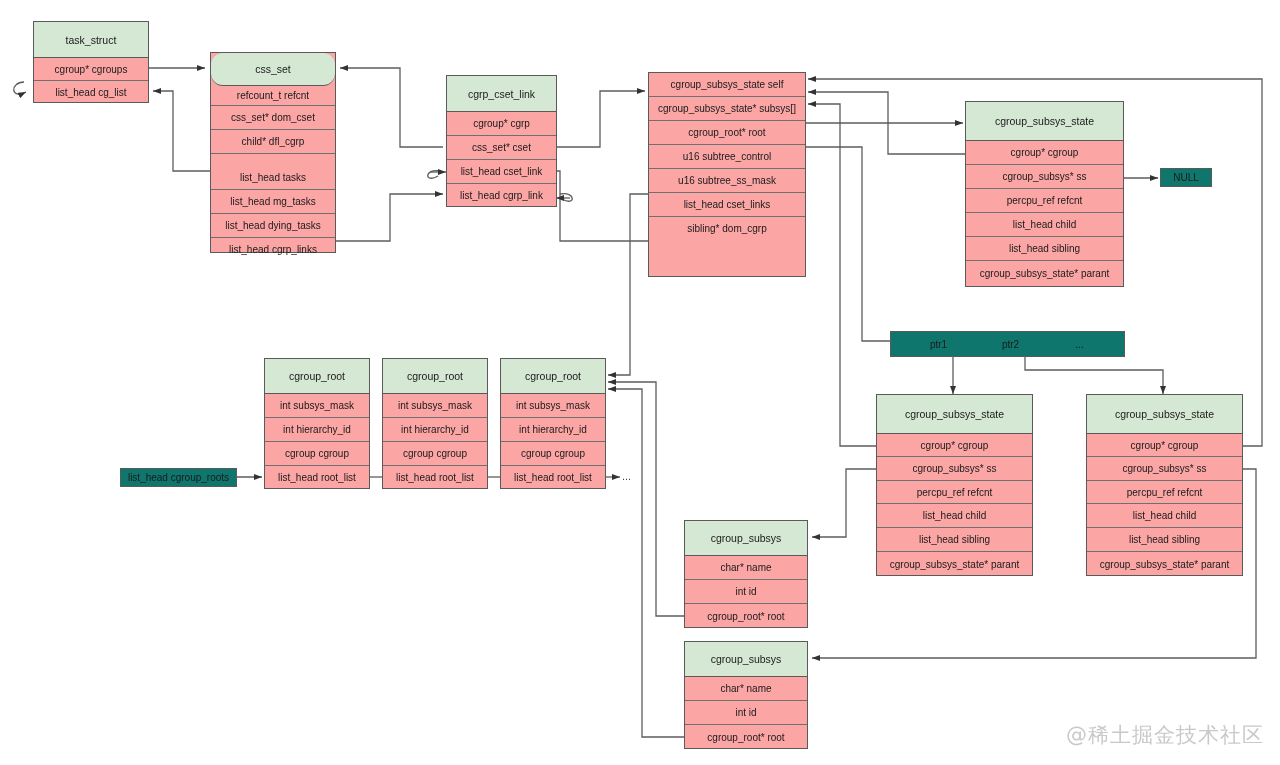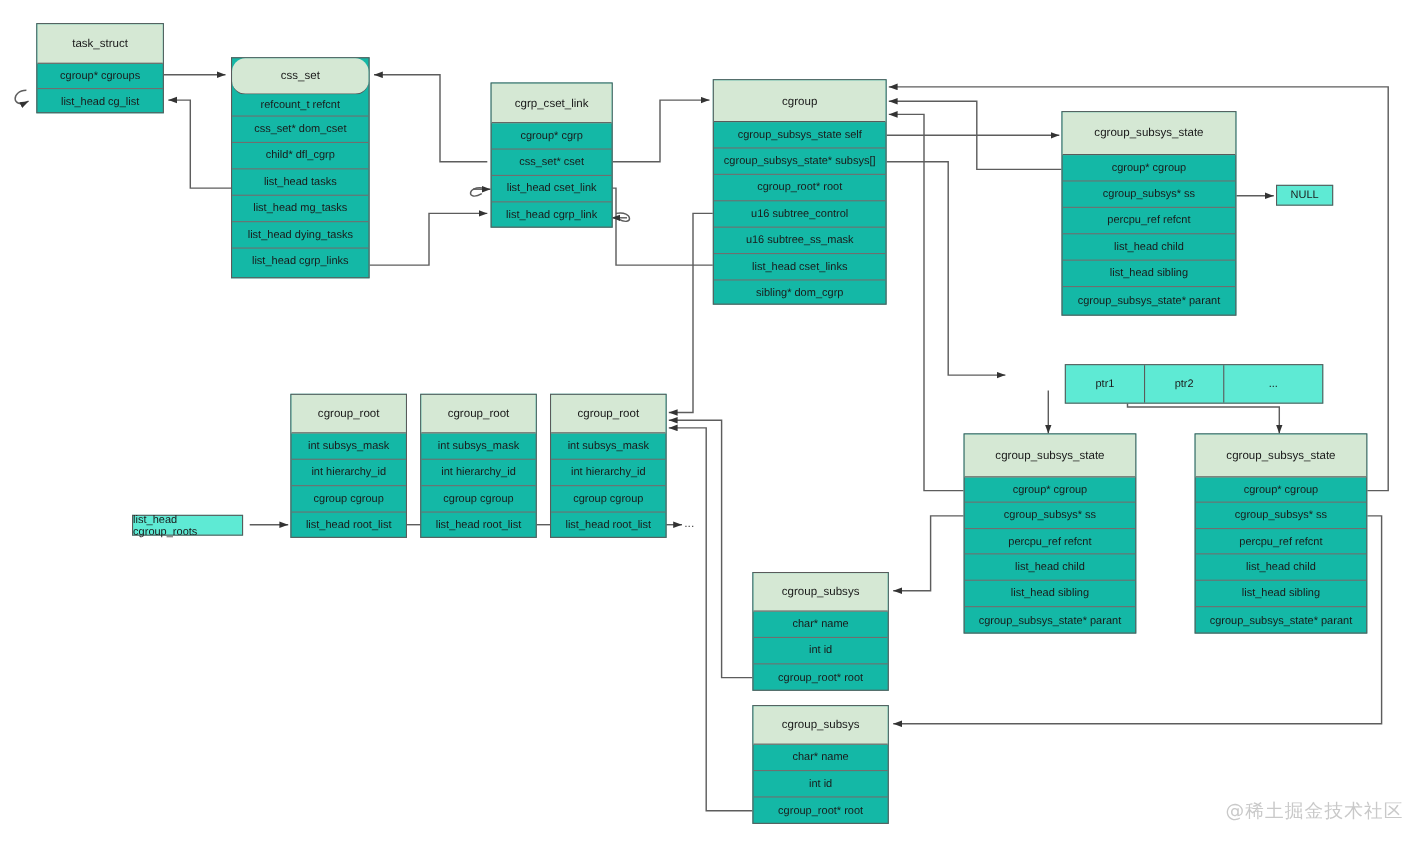--- a/index.html
+++ b/index.html
@@ -1,34 +1,34 @@
 <!DOCTYPE html>
 <html><head>
 <meta charset="utf-8">
 <style>
   html,body{margin:0;padding:0;background:#ffffff;}
   body{width:1280px;height:765px;position:relative;overflow:hidden;
        font-family:"Liberation Sans","DejaVu Sans",sans-serif;}
   #canvas{position:absolute;left:0;top:0;width:1280px;height:765px;}
   svg.wires{position:absolute;left:0;top:0;width:1280px;height:765px;pointer-events:none;}
-  .node{position:absolute;box-sizing:border-box;border:1px solid #5a5a5a;background:#14b8a6;}
+  .node{position:absolute;box-sizing:border-box;border:1px solid #5a5a5a;background:#fca5a5;}
   .node .hdr{box-sizing:border-box;background:#d5e8d4;border-bottom:1px solid #5a5a5a;
              display:flex;align-items:center;justify-content:center;
              font-size:10.5px;color:#1a1a1a;text-align:center;}
   .node .row{box-sizing:border-box;border-bottom:1px solid #6f6f6f;
              display:flex;align-items:center;justify-content:center;
              font-size:10px;color:#1a1a1a;text-align:center;white-space:nowrap;}
   .node .row:last-child{border-bottom:none;}
-  .plain{position:absolute;box-sizing:border-box;border:1px solid #5a5a5a;background:#5eead4;
-         display:flex;align-items:center;justify-content:center;font-size:10px;color:#1a1a1a;}
+  .plain{position:absolute;box-sizing:border-box;border:1px solid #5a5a5a;background:#0f766e;
+         display:flex;align-items:center;justify-content:center;font-size:10px;color:#1a1a1a;text-align:center;}
   .arrcell{box-sizing:border-box;border-right:1px solid #5a5a5a;display:flex;
            align-items:center;justify-content:center;font-size:10px;color:#1a1a1a;height:100%;}
   .arrcell:last-child{border-right:none;}
   .ellipsis{position:absolute;font-size:11px;color:#444;}
-  .watermark{position:absolute;right:4px;bottom:16px;font-size:17px;color:#c9c9c9;
+  .watermark{position:absolute;right:16px;bottom:16px;font-size:21px;color:#c9c9c9;
              font-family:"DejaVu Sans",sans-serif;letter-spacing:1px;}
 </style>
 </head>
 <body>
 
 <div id="canvas">
 
   <svg class="wires" viewBox="0 0 1280 765" xmlns="http://www.w3.org/2000/svg">
     <defs>
       <marker id="ah" markerWidth="9" markerHeight="9" refX="8" refY="3.2" orient="auto" markerUnits="userSpaceOnUse">
@@ -100,36 +100,35 @@
     <div class="hdr" style="height:36px;">task_struct</div>
     <div class="row" style="height:23px;">cgroup* cgroups</div>
     <div class="row" style="height:22px;">list_head cg_list</div>
   </div>
 
   <div class="node" style="left:210px;top:52px;width:126px;height:201px;">
     <div class="hdr" style="height:33px;border-radius:12px;">css_set</div>
     <div class="row" style="height:20px;">refcount_t refcnt</div>
     <div class="row" style="height:24px;">css_set* dom_cset</div>
     <div class="row" style="height:24px;">child* dfl_cgrp</div>
-    <div class="row" style="height:24px;">list_head tasks</div>
+    <div class="row" style="height:24px;margin-top:12px;">list_head tasks</div>
     <div class="row" style="height:24px;text-align:center;">list_head mg_tasks</div>
     <div class="row" style="height:24px;">list_head dying_tasks</div>
     <div class="row" style="height:23px;">list_head cgrp_links</div>
   </div>
 
   <div class="node" style="left:446px;top:75px;width:111px;height:132px;">
     <div class="hdr" style="height:36px;">cgrp_cset_link</div>
     <div class="row" style="height:24px;">cgroup* cgrp</div>
     <div class="row" style="height:24px;">css_set* cset</div>
     <div class="row" style="height:24px;">list_head cset_link</div>
     <div class="row" style="height:23px;">list_head cgrp_link</div>
   </div>
 
   <div class="node" style="left:648px;top:72px;width:158px;height:205px;">
-    <div class="hdr" style="height:38px;">cgroup</div>
     <div class="row" style="height:24px;">cgroup_subsys_state self</div>
     <div class="row" style="height:24px;">cgroup_subsys_state* subsys[]</div>
     <div class="row" style="height:24px;">cgroup_root* root</div>
     <div class="row" style="height:24px;">u16 subtree_control</div>
     <div class="row" style="height:24px;">u16 subtree_ss_mask</div>
     <div class="row" style="height:24px;text-align:right;">list_head cset_links</div>
     <div class="row" style="height:23px;">sibling* dom_cgrp</div>
   </div>
 
   <div class="node" style="left:965px;top:101px;width:159px;height:186px;">
@@ -137,21 +136,21 @@
     <div class="row" style="height:24px;">cgroup* cgroup</div>
     <div class="row" style="height:24px;">cgroup_subsys* ss</div>
     <div class="row" style="height:24px;">percpu_ref refcnt</div>
     <div class="row" style="height:24px;">list_head child</div>
     <div class="row" style="height:24px;">list_head sibling</div>
     <div class="row" style="height:25px;">cgroup_subsys_state* parant</div>
   </div>
 
   <div class="plain" style="left:1160px;top:168px;width:52px;height:19px;">NULL</div>
 
-  <div class="plain" style="left:968px;top:331px;width:235px;height:36px;padding:0;">
+  <div class="plain" style="left:890px;top:331px;width:235px;height:16px;padding:12px;">
     <div class="arrcell" style="flex:0 0 72px;">ptr1</div>
     <div class="arrcell" style="flex:0 0 72px;">ptr2</div>
     <div class="arrcell" style="flex:1 1 auto;">...</div>
   </div>
 
   <div class="node" style="left:876px;top:394px;width:157px;height:182px;">
     <div class="hdr" style="height:39px;">cgroup_subsys_state</div>
     <div class="row" style="height:23px;">cgroup* cgroup</div>
     <div class="row" style="height:24px;">cgroup_subsys* ss</div>
     <div class="row" style="height:23px;">percpu_ref refcnt</div>
@@ -163,21 +162,21 @@
   <div class="node" style="left:1086px;top:394px;width:157px;height:182px;">
     <div class="hdr" style="height:39px;">cgroup_subsys_state</div>
     <div class="row" style="height:23px;">cgroup* cgroup</div>
     <div class="row" style="height:24px;">cgroup_subsys* ss</div>
     <div class="row" style="height:23px;">percpu_ref refcnt</div>
     <div class="row" style="height:24px;">list_head child</div>
     <div class="row" style="height:24px;">list_head sibling</div>
     <div class="row" style="height:24px;">cgroup_subsys_state* parant</div>
   </div>
 
-  <div class="plain" style="left:120px;top:468px;width:101px;height:19px;">list_head cgroup_roots</div>
+  <div class="plain" style="left:120px;top:468px;width:117px;height:19px;">list_head cgroup_roots</div>
 
   <div class="node" style="left:264px;top:358px;width:106px;height:131px;">
     <div class="hdr" style="height:35px;">cgroup_root</div>
     <div class="row" style="height:24px;">int subsys_mask</div>
     <div class="row" style="height:24px;">int hierarchy_id</div>
     <div class="row" style="height:24px;">cgroup cgroup</div>
     <div class="row" style="height:23px;">list_head root_list</div>
   </div>
 
   <div class="node" style="left:382px;top:358px;width:106px;height:131px;">

